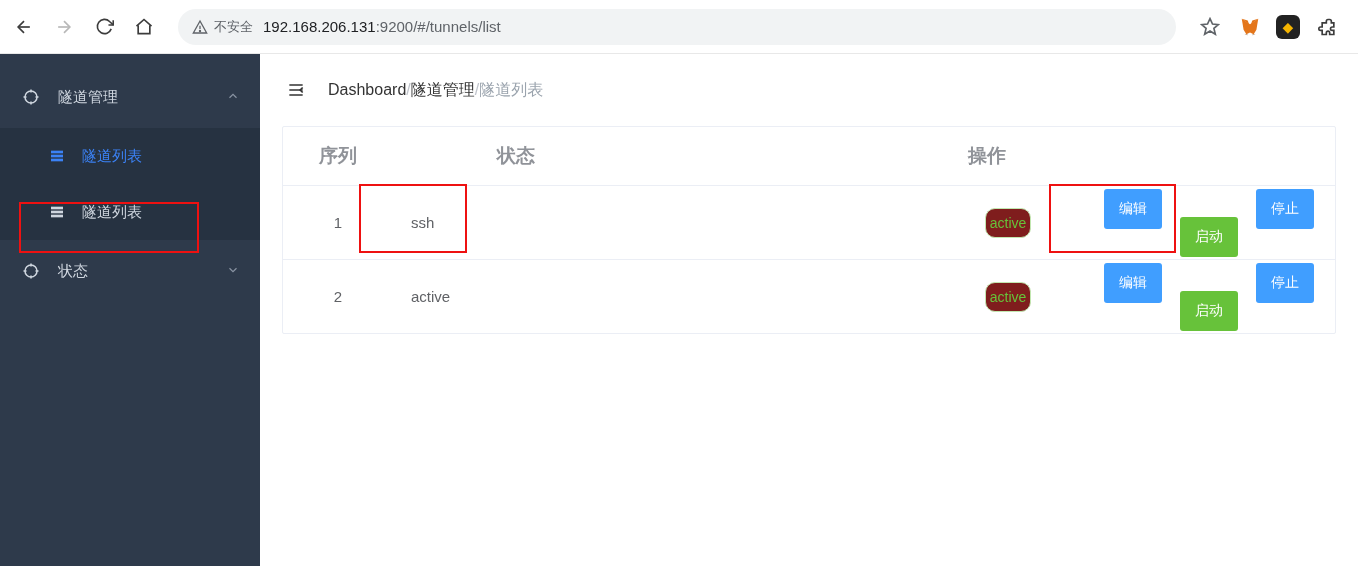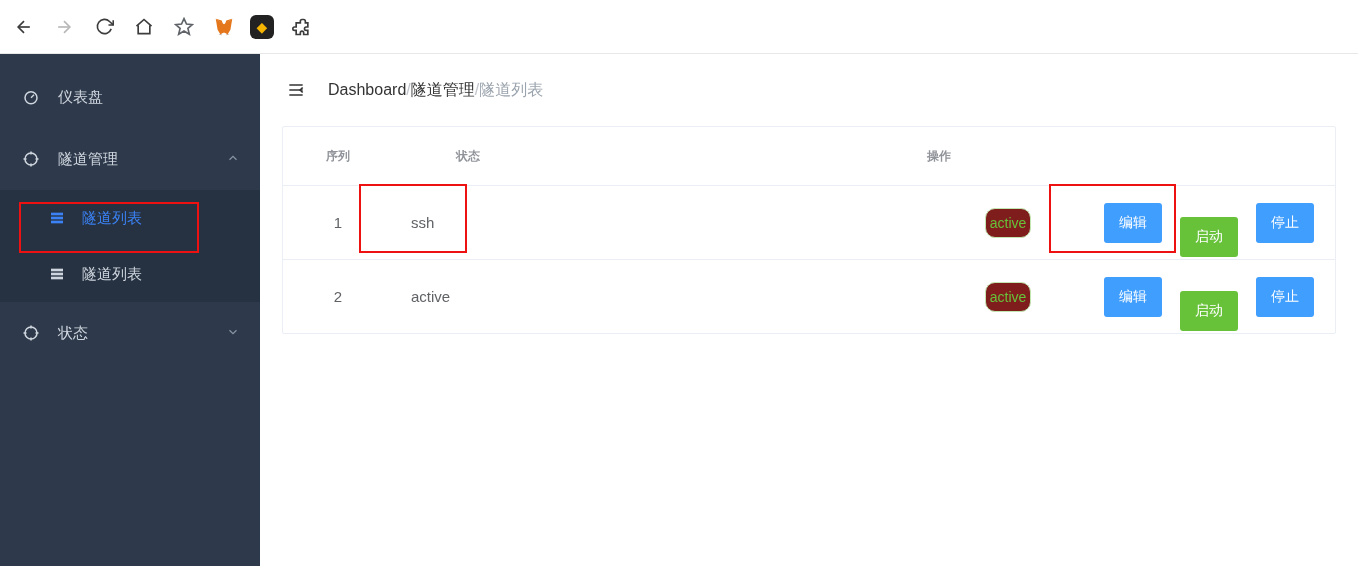--- a/index.html
+++ b/index.html
@@ -33,26 +33,26 @@
   .main { flex: 1; background: #fff; display: flex; flex-direction: column; }
   .topbar { height: 72px; display: flex; align-items: center; padding: 0 24px; gap: 20px; }
   .menu-toggle { width: 24px; height: 24px; display:flex; align-items:center; justify-content:center; cursor:pointer; color:#333; }
   .breadcrumb { font-size: 16px; display: flex; align-items: center; gap: 0; color: #333; }
   .breadcrumb .sep { color: #c0c4cc; }
   .breadcrumb .current { color: #9aa3ad; }
 
   .content { padding: 0 22px 26px 22px; }
   .table { width: 100%; border: 1px solid #ebeef5; border-radius: 2px; background:#fff; }
   .thead, .trow { display: flex; align-items: center; }
-  .thead { height: 58px; color: #909399; font-size: 12px; font-weight: 600; }
+  .thead { height: 58px; color: #909399; font-size: 19px; font-weight: 600; gap: 48px; }
   .trow { height: 74px; border-top: 1px solid #ebeef5; font-size: 15px; color: #606266; }
   .col-idx { width: 110px; text-align: center; }
   .col-name { width: 540px; padding-left: 18px; }
   .col-status { width: 150px; text-align: center; }
-  .col-actions { flex: 1; display:flex; justify-content:center; gap: 18px; align-items:center; }
+  .col-actions { flex: 1; display:flex; justify-content:center; gap: 18px; align-items:flex-start; }
   .badge { display:inline-block; padding: 6px 4px; border:1px solid #c2e7b0; background:#7f1d1d; color:#67c23a; border-radius:10px; font-size:14px; }
   .btn { display:inline-flex; align-items:center; justify-content:center; min-width:58px; height:40px; padding:0 14px; border-radius:3px; color:#fff; font-size:14px; cursor:pointer; }
   .btn-blue { background:#409eff; }
   .btn-green { background:#67c23a;margin-top:28px; }
 
   
   .hl { position:absolute; border:2px solid #e11; pointer-events:none; }
 
   .rel { position: relative; }
 </style>
@@ -76,20 +76,33 @@
     <svg width="19" height="19" viewBox="0 0 24 24" fill="none" stroke="currentColor" stroke-width="2">
         <path d="M23 4v6h-6"></path>
         <path d="M20.49 15a9 9 0 1 1-2.12-9.36L23 10"></path>
       </svg>
   </div>
   <div class="nav-icon">
     <svg width="20" height="20" viewBox="0 0 24 24" fill="none" stroke="currentColor" stroke-width="2">
         <path d="M3 11l9-8 9 8"></path>
         <path d="M5 10v10h14V10"></path>
       </svg>
+  </div>
+  <div class="url-area">
+    <span class="insecure">
+      <svg width="16" height="16" viewBox="0 0 24 24" fill="none" stroke="#5f6368" stroke-width="2">
+          <path d="M12 3l10 18H2z"></path>
+          <path d="M12 10v5"></path>
+          <circle cx="12" cy="18" r="0.8" fill="#5f6368"></circle>
+        </svg>
+      <span>不安全</span>
+    </span>
+    <span class="url-text">
+      <span class="host">192.168.206.131</span><span class="path">:9200/#/tunnels/list</span>
+    </span>
   </div>
   <div class="chrome-right">
     <div class="nav-icon">
       <svg width="20" height="20" viewBox="0 0 24 24" fill="none" stroke="#5f6368" stroke-width="2">
           <path d="M12 2l3 6.5 7 .6-5.3 4.6 1.7 7-6.4-3.9L5.6 20.7l1.7-7L2 9.1l7-.6z"></path>
         </svg>
     </div>
     <div class="ext-icon ext-fox">
       <svg width="22" height="22" viewBox="0 0 24 24">
           <path fill="#e2761b" d="M21 3l-8 6 1.5-4z"></path>
@@ -102,29 +115,20 @@
     <div class="nav-icon">
       <svg width="20" height="20" viewBox="0 0 24 24" fill="none" stroke="#3c3c3c" stroke-width="2">
           <path d="M14 3a2 2 0 0 1 2 2v2h3v5h-2a2 2 0 1 0 0 4h2v5h-5v-2a2 2 0 1 0-4 0v2H5v-5H3a2 2 0 1 1 0-4h2V7h5V5a2 2 0 0 1 2-2z"></path>
         </svg>
     </div>
   </div>
 </div>
 
 <div class="app">
   <div class="sidebar rel">
-    <div class="side-item">
-      <span class="side-icon">
-        <svg width="18" height="18" viewBox="0 0 24 24" fill="none" stroke="currentColor" stroke-width="2">
-            <circle cx="12" cy="13" r="8"></circle>
-            <path d="M12 13l4-4"></path>
-          </svg>
-      </span>
-      <span>仪表盘</span>
-    </div>
 
     <div class="side-item">
       <span class="side-icon">
         <svg width="18" height="18" viewBox="0 0 24 24" fill="none" stroke="currentColor" stroke-width="2">
             <circle cx="12" cy="12" r="8"></circle>
             <path d="M12 2v4M12 18v4M2 12h4M18 12h4"></path>
           </svg>
       </span>
       <span>隧道管理</span>
       <span class="chev">

